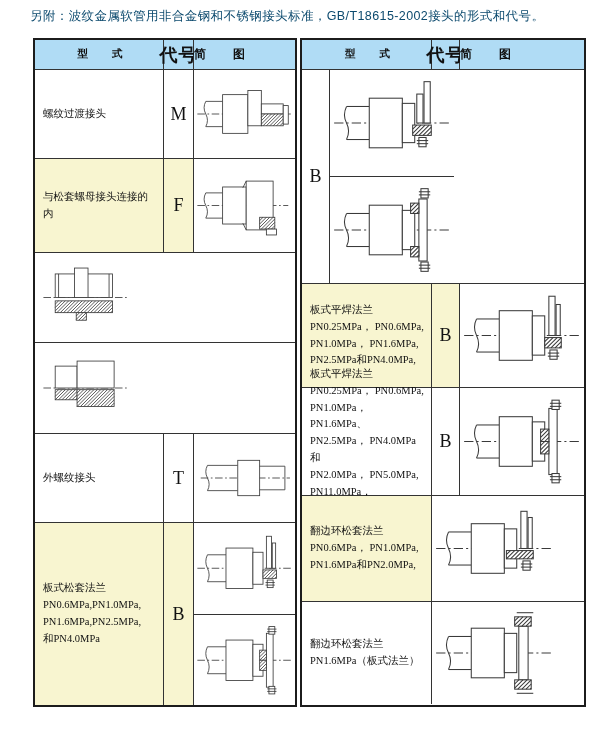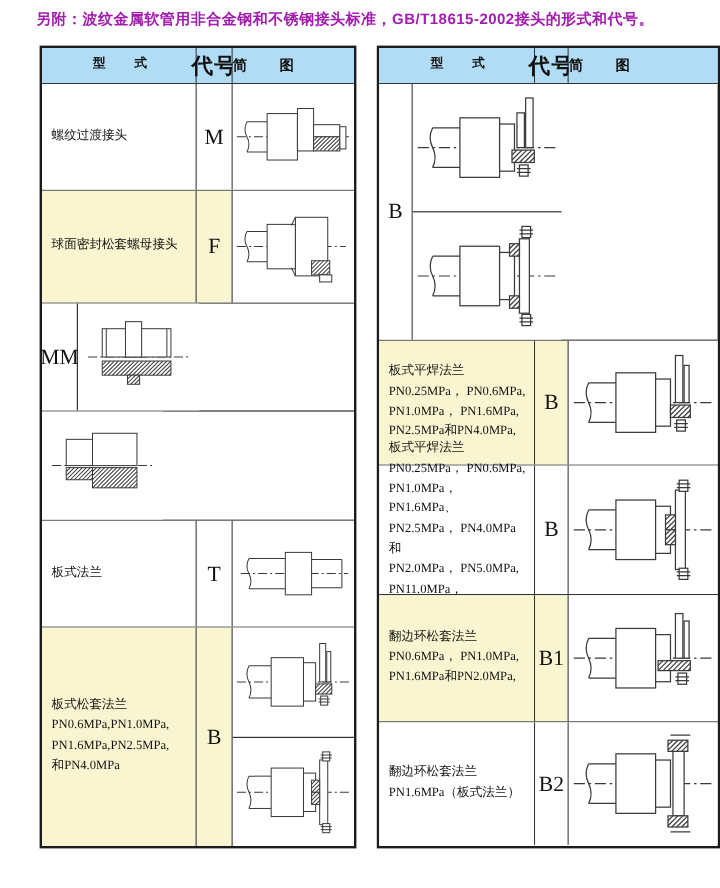--- a/index.html
+++ b/index.html
@@ -4,23 +4,23 @@
 <style>
   html,body{margin:0;padding:0}
   body{
     width:600px;height:740px;background:#ffffff;position:relative;
     font-family:"Liberation Serif","DejaVu Serif",serif;color:#111;
     overflow:hidden;
   }
   .title{
     position:absolute;left:30px;top:8px;width:560px;
     font-family:"Liberation Sans","DejaVu Sans",sans-serif;
-    font-size:12.5px;font-weight:bold;letter-spacing:.4px;color:#a21caf;
+    font-size:12.5px;font-weight:normal;letter-spacing:.4px;color:#0c4a6e;
   }
-  .wrap{position:absolute;left:33px;top:38px;display:flex;gap:17px}
+  .wrap{position:absolute;left:33px;top:38px;display:flex;gap:3px}
   .tbl{border:2px solid #1c1c1c;background:#fff}
   .row{display:flex;border-bottom:1px solid #333}
   .row:last-child{border-bottom:none}
   .c{border-right:1px solid #333;box-sizing:border-box;display:flex;align-items:center;background:#fff}
   .c.last{border-right:none}
   .hdr .c{background:#b0dcf5}
   .hcell{justify-content:center;font-size:12px;font-weight:bold;letter-spacing:1px;white-space:pre}
   .type{padding:3px 5px 3px 8px;font-size:10.5px;line-height:1.6;white-space:pre-line}
   .code{justify-content:center;font-size:18px}
   .diagcol{flex-direction:column;align-items:stretch;padding:0}
@@ -66,21 +66,21 @@
               <line x1="90" y1="56" x2="104" y2="42" stroke="#3a3a3a" stroke-width="1"></line>
               <line x1="94" y1="56" x2="106" y2="44" stroke="#3a3a3a" stroke-width="1"></line>
               <line x1="98" y1="56" x2="106" y2="48" stroke="#3a3a3a" stroke-width="1"></line>
               <line x1="102" y1="56" x2="106" y2="52" stroke="#3a3a3a" stroke-width="1"></line>
               <rect x="106" y="32" width="6" height="22" fill="#fff" stroke="#3a3a3a" stroke-width="1"></rect>
             </svg>
           </div>
       </div>
     </div>
     <div class="row hl" style="height:93px">
-      <div class="c type">球面密封松套螺母接头</div>
+      <div class="c type">与松套螺母接头连接的内</div>
       <div class="c code">F</div>
       <div class="c diagcol last">
         <div class="dwg">
             <svg viewBox="0 0 120 84" preserveAspectRatio="xMidYMid meet">
               <line x1="4" y1="42" x2="112" y2="42" stroke="#3a3a3a" stroke-width="1" stroke-dasharray="9 3 2 3"></line>
               <line x1="14" y1="27" x2="34" y2="27" stroke="#3a3a3a" stroke-width="1"></line>
               <line x1="14" y1="57" x2="34" y2="57" stroke="#3a3a3a" stroke-width="1"></line>
               <path d="M14,27 q-4,7.5 0,15 q4,7.5 0,15" fill="none" stroke="#3a3a3a" stroke-width="1"></path>
               <rect x="34" y="20" width="28" height="44" fill="#fff" stroke="#3a3a3a" stroke-width="1"></rect>
               <rect x="62" y="13" width="32" height="58" fill="#fff" stroke="#3a3a3a" stroke-width="1"></rect>
@@ -93,21 +93,20 @@
               <line x1="80" y1="70" x2="94" y2="56" stroke="#3a3a3a" stroke-width="1"></line>
               <line x1="84" y1="70" x2="96" y2="58" stroke="#3a3a3a" stroke-width="1"></line>
               <line x1="88" y1="70" x2="96" y2="62" stroke="#3a3a3a" stroke-width="1"></line>
               <line x1="92" y1="70" x2="96" y2="66" stroke="#3a3a3a" stroke-width="1"></line>
               <rect x="86" y="70" width="12" height="7" fill="#fff" stroke="#3a3a3a" stroke-width="1"></rect>
             </svg>
           </div>
       </div>
     </div>
     <div class="row" style="height:89px">
-      <div class="c code">MM</div>
       <div class="c diagcol last">
         <div class="dwg">
             <svg viewBox="0 0 120 84" preserveAspectRatio="xMidYMid meet">
               <line x1="10" y1="42" x2="110" y2="42" stroke="#3a3a3a" stroke-width="1" stroke-dasharray="9 3 2 3"></line>
               <rect x="24" y="14" width="68" height="28" fill="#fff" stroke="#3a3a3a" stroke-width="1"></rect>
               <line x1="28" y1="14" x2="28" y2="42" stroke="#3a3a3a" stroke-width="1"></line>
               <line x1="88" y1="14" x2="88" y2="42" stroke="#3a3a3a" stroke-width="1"></line>
               <rect x="47" y="7" width="16" height="35" fill="#fff" stroke="#3a3a3a" stroke-width="1"></rect>
               <rect x="24" y="46" width="68" height="14" fill="#fff" stroke="#3a3a3a" stroke-width="1"></rect>
               <line x1="24" y1="50" x2="28" y2="46" stroke="#3a3a3a" stroke-width="1"></line>
@@ -171,21 +170,21 @@
               <line x1="74" y1="64" x2="94" y2="44" stroke="#3a3a3a" stroke-width="1"></line>
               <line x1="78" y1="64" x2="94" y2="48" stroke="#3a3a3a" stroke-width="1"></line>
               <line x1="82" y1="64" x2="94" y2="52" stroke="#3a3a3a" stroke-width="1"></line>
               <line x1="86" y1="64" x2="94" y2="56" stroke="#3a3a3a" stroke-width="1"></line>
               <line x1="90" y1="64" x2="94" y2="60" stroke="#3a3a3a" stroke-width="1"></line>
             </svg>
           </div>
       </div>
     </div>
     <div class="row" style="height:88px">
-      <div class="c type">板式法兰</div>
+      <div class="c type">外螺纹接头</div>
       <div class="c code">T</div>
       <div class="c diagcol last">
         <div class="dwg">
             <svg viewBox="0 0 120 84" preserveAspectRatio="xMidYMid meet">
               <line x1="8" y1="42" x2="114" y2="42" stroke="#3a3a3a" stroke-width="1" stroke-dasharray="9 3 2 3"></line>
               <line x1="16" y1="27" x2="52" y2="27" stroke="#3a3a3a" stroke-width="1"></line>
               <line x1="16" y1="57" x2="52" y2="57" stroke="#3a3a3a" stroke-width="1"></line>
               <path d="M16,27 q-4,7.5 0,15 q4,7.5 0,15" fill="none" stroke="#3a3a3a" stroke-width="1"></path>
               <rect x="52" y="21" width="26" height="42" fill="#fff" stroke="#3a3a3a" stroke-width="1"></rect>
               <line x1="78" y1="28" x2="108" y2="28" stroke="#3a3a3a" stroke-width="1"></line>
@@ -381,21 +380,20 @@
               <line x1="87" y1="76" x2="98" y2="76" stroke="#3a3a3a" stroke-width="1"></line>
               <line x1="87" y1="79" x2="98" y2="79" stroke="#3a3a3a" stroke-width="1"></line>
             </svg>
           </div>
       </div>
     </div>
     <div class="row hl" style="height:105px">
       <div class="c type">翻边环松套法兰
 PN0.6MPa， PN1.0MPa,
 PN1.6MPa和PN2.0MPa,</div>
-      <div class="c code">B1</div>
       <div class="c diagcol last">
         <div class="dwg">
             <svg viewBox="0 0 120 84" preserveAspectRatio="xMidYMid meet">
               <line x1="4" y1="42" x2="116" y2="42" stroke="#3a3a3a" stroke-width="1" stroke-dasharray="9 3 2 3"></line>
               <line x1="16" y1="26" x2="38" y2="26" stroke="#3a3a3a" stroke-width="1"></line>
               <line x1="16" y1="58" x2="38" y2="58" stroke="#3a3a3a" stroke-width="1"></line>
               <path d="M16,26 q-4,8 0,16 q4,8 0,16" fill="none" stroke="#3a3a3a" stroke-width="1"></path>
               <rect x="38" y="18" width="32" height="48" fill="#fff" stroke="#3a3a3a" stroke-width="1"></rect>
               <rect x="70" y="23" width="12" height="38" fill="#fff" stroke="#3a3a3a" stroke-width="1"></rect>
               <rect x="86" y="6" width="6" height="36" fill="#fff" stroke="#3a3a3a" stroke-width="1"></rect>
@@ -412,21 +410,20 @@
               <rect x="88" y="54" width="7" height="9" fill="#fff" stroke="#3a3a3a" stroke-width="1"></rect>
               <line x1="86" y1="57" x2="97" y2="57" stroke="#3a3a3a" stroke-width="1"></line>
               <line x1="86" y1="60" x2="97" y2="60" stroke="#3a3a3a" stroke-width="1"></line>
             </svg>
           </div>
       </div>
     </div>
     <div class="row" style="height:102px">
       <div class="c type">翻边环松套法兰
 PN1.6MPa（板式法兰）</div>
-      <div class="c code">B2</div>
       <div class="c diagcol last">
         <div class="dwg">
             <svg viewBox="0 0 120 84" preserveAspectRatio="xMidYMid meet">
               <line x1="4" y1="42" x2="116" y2="42" stroke="#3a3a3a" stroke-width="1" stroke-dasharray="9 3 2 3"></line>
               <line x1="16" y1="26" x2="38" y2="26" stroke="#3a3a3a" stroke-width="1"></line>
               <line x1="16" y1="58" x2="38" y2="58" stroke="#3a3a3a" stroke-width="1"></line>
               <path d="M16,26 q-4,8 0,16 q4,8 0,16" fill="none" stroke="#3a3a3a" stroke-width="1"></path>
               <rect x="38" y="18" width="32" height="48" fill="#fff" stroke="#3a3a3a" stroke-width="1"></rect>
               <rect x="70" y="23" width="12" height="38" fill="#fff" stroke="#3a3a3a" stroke-width="1"></rect>
               <rect x="84" y="16" width="9" height="52" fill="#fff" stroke="#3a3a3a" stroke-width="1"></rect>

